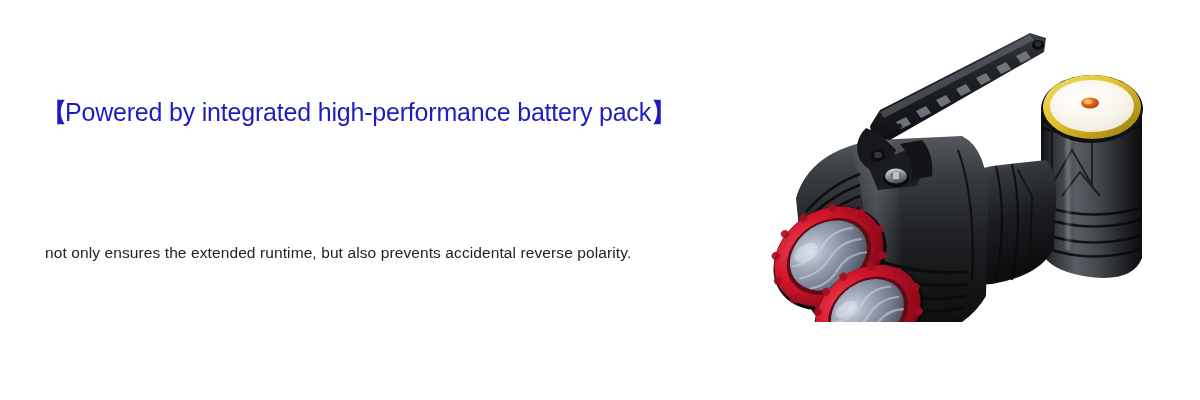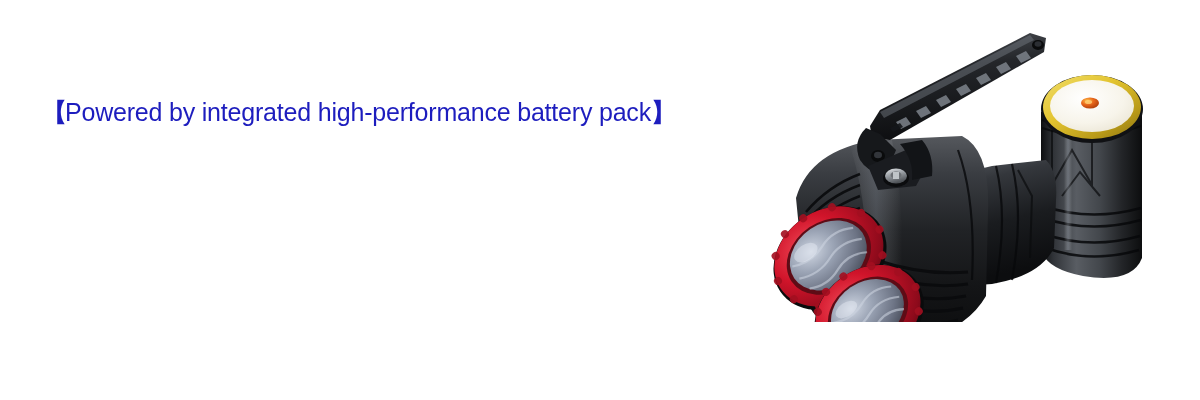--- a/index.html
+++ b/index.html
@@ -66,20 +66,21 @@
 </style>
 </head>
 <body>
 
 <div class="banner">
 
   <div class="text-col">
 
     <div class="headline"><span class="brk">【</span><span>Powered by integrated high-performance battery pack</span><span class="brk">】</span></div>
 
+    <div class="body-line l2">not only ensures the extended runtime, but also prevents accidental reverse polarity.</div>
 
   </div>
 
   <div class="photo">
     <svg width="500" height="400" viewBox="0 0 500 400" xmlns="http://www.w3.org/2000/svg">
       <defs>
 
         <linearGradient id="bodyG" x1="0" y1="0" x2="0" y2="1">
           <stop offset="0" stop-color="#55585d"></stop>
           <stop offset="0.18" stop-color="#3a3d42"></stop>

